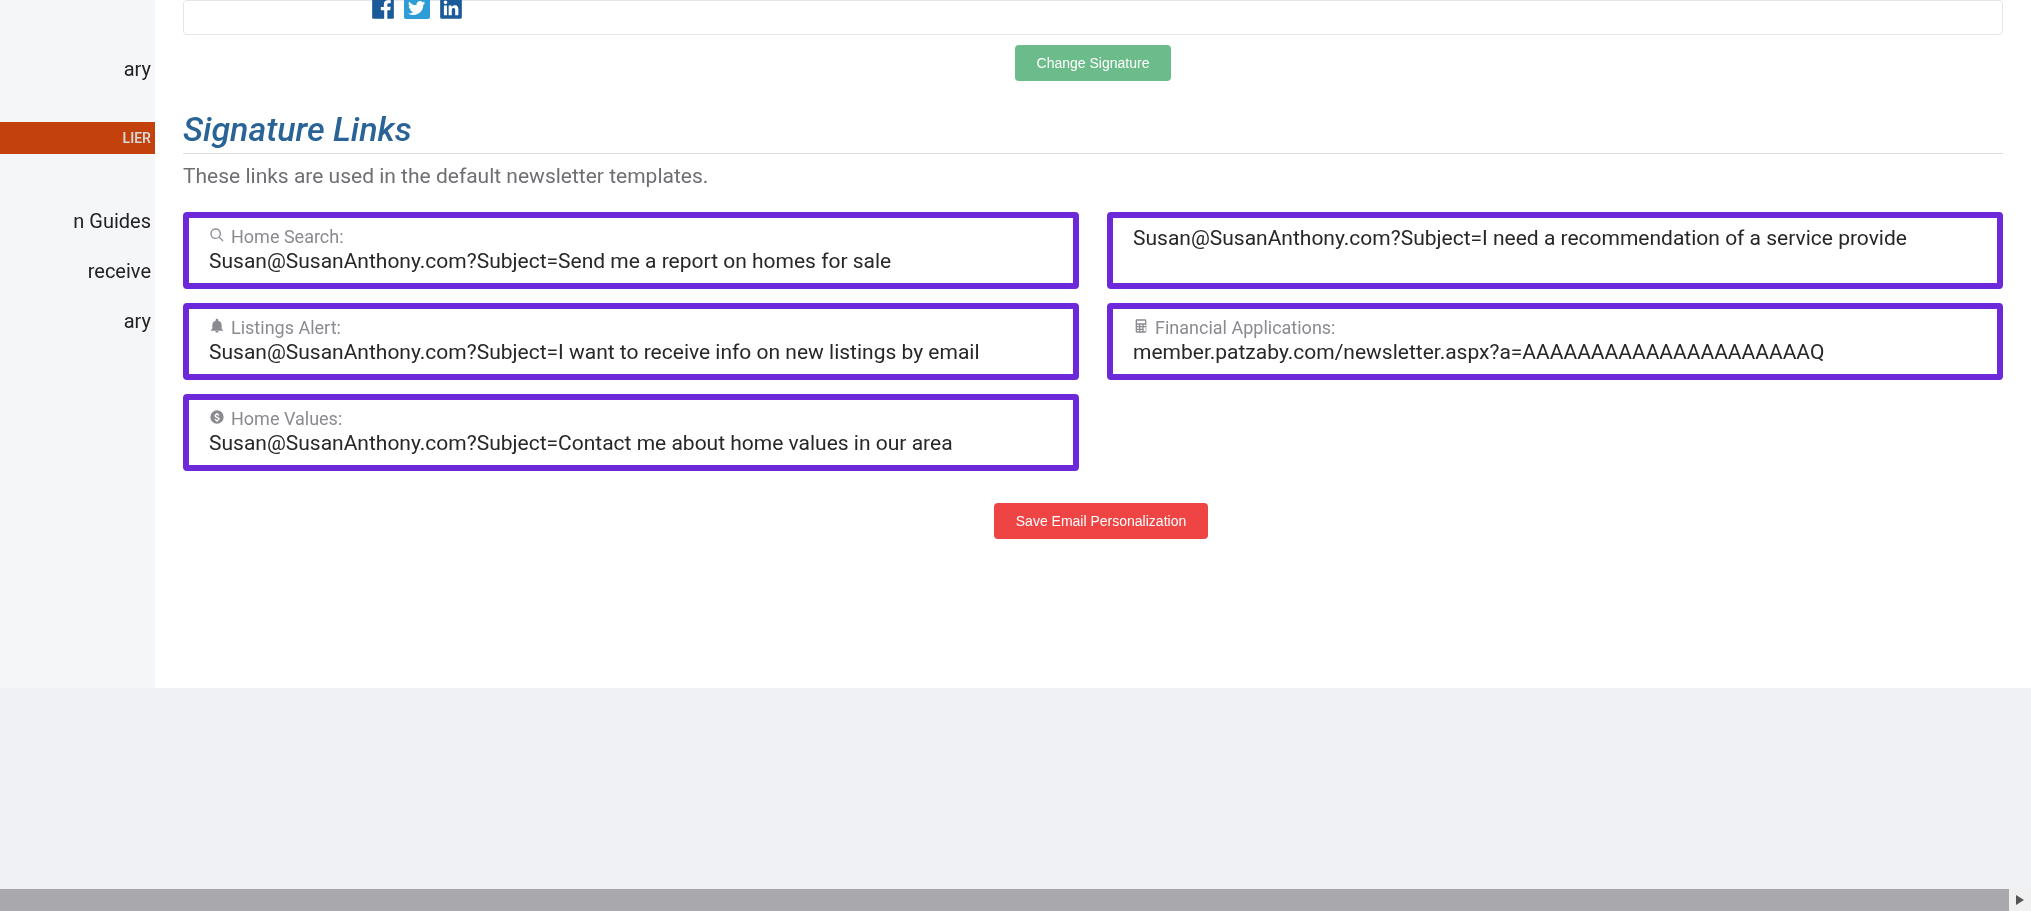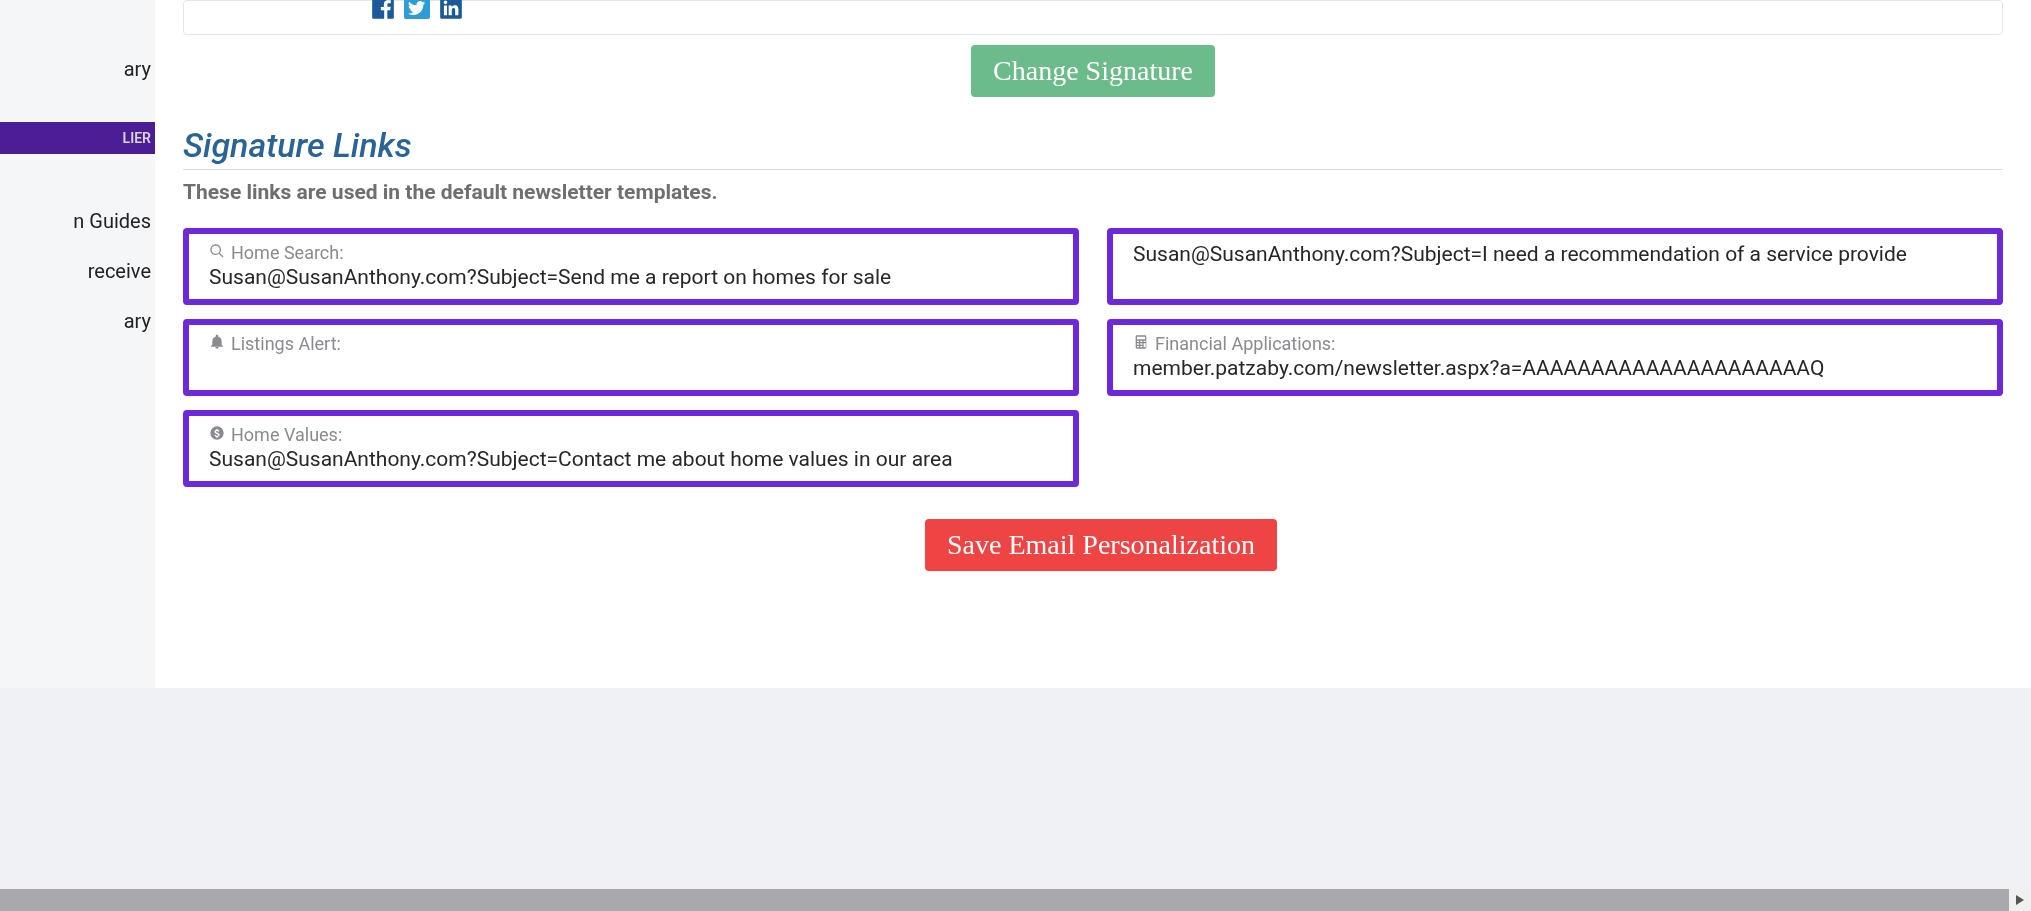--- a/index.html
+++ b/index.html
@@ -21,21 +21,21 @@
   background: #f5f6f8;
   font-size: 20px;
   color: #222;
 }
 .sidebar-item {
   padding: 13px 4px 13px 0;
   text-align: right;
   cursor: pointer;
 }
 .sidebar-item.active {
-  background: #4c1d95;
+  background: #c2410c;
   color: #d8d8d8;
   font-size: 14px;
   font-weight: 600;
   padding: 8px 4px;
 }
 .main {
   position: absolute;
   left: 155px;
   top: 0;
   right: 0;
@@ -60,43 +60,41 @@
 }
 .social-icons svg { width: 26px; height: 26px; fill: #1b5a99; }
 .social-icons .tw-wrap {
   background:#2e9cd6; width:26px; height:22px; display:flex; align-items:center; justify-content:center; border-radius:2px; margin-top:2px;
 }
 .social-icons .tw-wrap svg { fill:#fff; width:18px; height:18px; }
 .btn {
   display: inline-block;
   border: none;
   border-radius: 4px;
-  font-size: 28px;
+  font-size: 14px;
   padding: 10px 22px;
   cursor: pointer;
   color: #fff;
-  font-family: Liberation Serif, serif;
 }
 .btn-green { background: #6cbb8a; }
 .btn-blue  { background: #ef4444; margin-left: 16px; }
 .center-row { text-align: center; margin-top: 10px; margin-bottom: 28px; }
 .section-title {
   color: #2a6496;
   font-size: 34px;
   font-weight: 500;
   border-bottom: 1px solid #dcdde1;
   padding-bottom: 4px;
   margin-bottom: 10px;
   font-style: italic;
 }
 .section-sub {
   color: #6e6f73;
   font-size: 21px;
   margin-bottom: 24px;
-  font-weight: bold;
 }
 .link-grid {
   display: grid;
   grid-template-columns: 1fr 1fr;
   column-gap: 28px;
   row-gap: 14px;
   margin-bottom: 32px;
 }
 .link-card {
   border: 6px solid #6d28d9;
@@ -201,20 +199,21 @@
       <div class="link-value">Susan@SusanAnthony.com?Subject=I need a recommendation of a service provide</div>
     </div>
 
     <div class="link-card col1">
       <div class="link-label">
         <span><svg viewBox="0 0 24 24">
               <path d="M12 22a2.5 2.5 0 0 0 2.5-2.5h-5A2.5 2.5 0 0 0 12 22zm7-6V11a7 7 0 0 0-5-6.71V3a2 2 0 1 0-4 0v1.29A7 7 0 0 0 5 11v5l-2 2v1h18v-1z"></path>
             </svg></span>
         <span>Listings Alert:</span>
       </div>
+      <div class="link-value">Susan@SusanAnthony.com?Subject=I want to receive info on new listings by email</div>
     </div>
 
     <div class="link-card col2">
       <div class="link-label">
         <span><svg viewBox="0 0 24 24">
               <path d="M6 2h12a2 2 0 0 1 2 2v16a2 2 0 0 1-2 2H6a2 2 0 0 1-2-2V4a2 2 0 0 1 2-2zm0 2v4h12V4zm0 6v2h3v-2zm5 0v2h3v-2zm5 0v2h3v-2zm-10 4v2h3v-2zm5 0v2h3v-2zm5 0v6h3v-6zm-10 4v2h3v-2zm5 0v2h3v-2z"></path>
             </svg></span>
         <span>Financial Applications:</span>
       </div>
       <div class="link-value">member.patzaby.com/newsletter.aspx?a=AAAAAAAAAAAAAAAAAAAAAQ</div>

